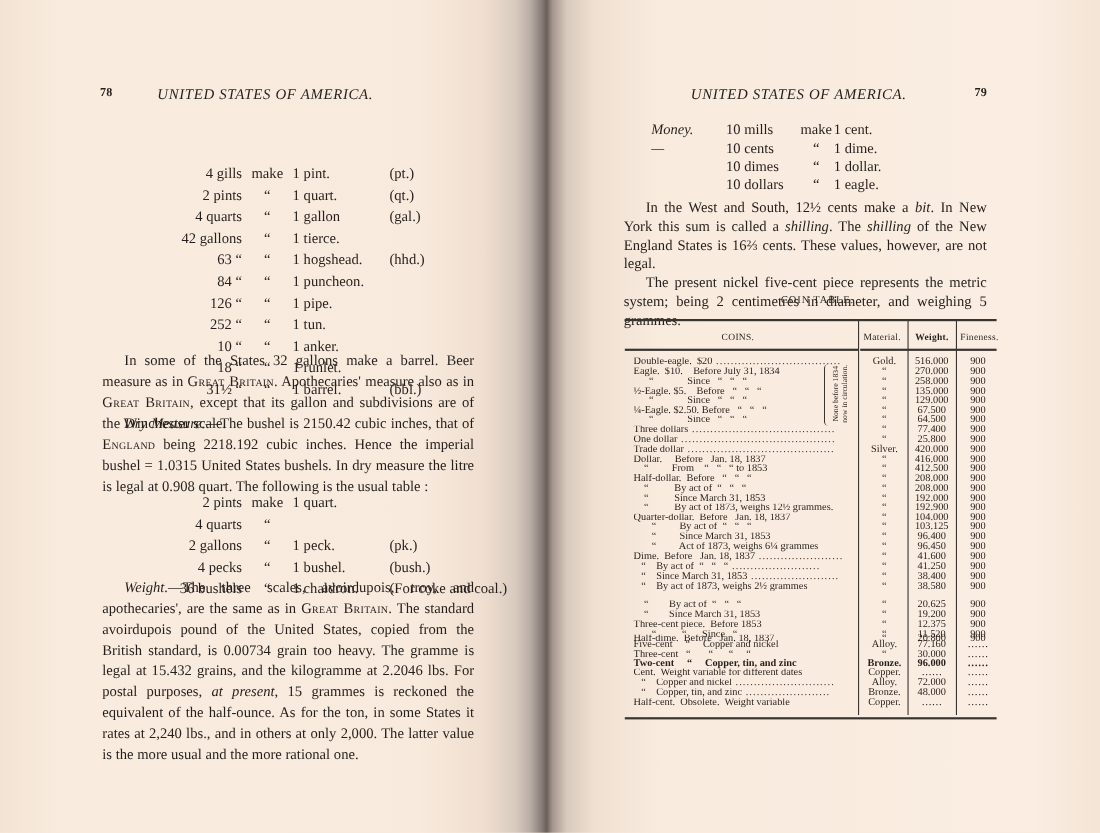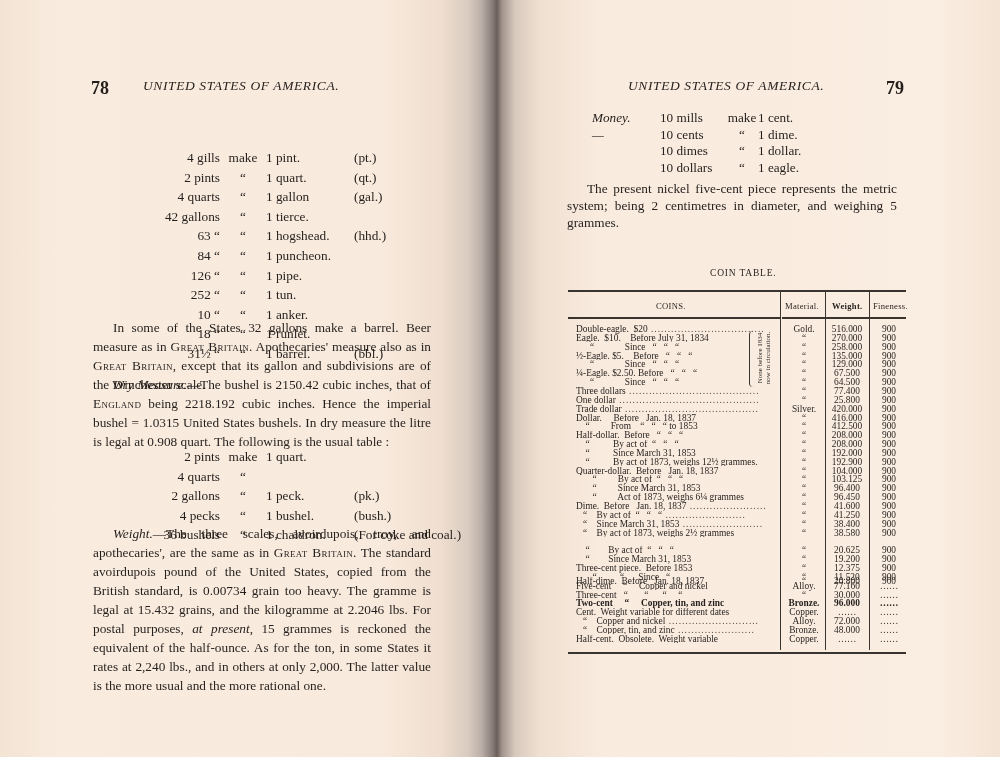--- a/index.html
+++ b/index.html
@@ -19,21 +19,21 @@
         #faede1 940px, #f4e4d6 1000px);
   }
   .page { position:absolute; top:0; height:757px; }
   .page.left { left:0; width:490px; }
   .page.right { left:500px; width:500px; }
 
   .running-head {
     position:absolute; top:78px; font-size:13.5px; letter-spacing:0.6px;
     font-style:italic; font-family:"Liberation Serif","DejaVu Serif",serif;
   }
-  .page-num { position:absolute; top:78px; font-size:18px; font-weight:bold; font-family:"Liberation Serif", serif; }
+  .page-num { position:absolute; top:78px; font-size:11px; font-weight:bold; font-family:"Liberation Serif", serif; }
 
   .body-text { position:absolute; font-family:"Liberation Serif", serif; font-size:13.3px; line-height:19px; text-align:justify; }
   .body-text p { margin:0; }
   .indent { text-indent:20px; }
   .sc { font-variant:small-caps; letter-spacing:0.3px; }
 
   .measure { position:absolute; font-family:"Liberation Serif", serif; font-size:13.3px; line-height:19.6px; }
   .measure .row { display:flex; white-space:nowrap; }
   .measure .c1 { text-align:right; }
   .measure .c2 { text-align:center; }
@@ -205,20 +205,21 @@
           </div>
           <div class="row">
             <span class="" style="width: 66px; display: inline-block;">10 dollars</span>
             <span class="c2" style="width: 32px; display: inline-block;">“</span>
             <span class="" style="width: 80px; display: inline-block;">1 eagle.</span>
           </div>
         </div>
     </div>
 
     <div class="body-text" style="left:67px; top:180px; width:330px; line-height:17px;">
+      <p class="indent"><span>In the West and South, 12½ cents make a </span><i>bit</i><span>. In New York this sum is called a </span><i>shilling</i><span>. The </span><i>shilling</i><span> of the New England States is 16⅔ cents. These values, however, are not legal.</span></p>
       <p class="indent">The present nickel five-cent piece represents the metric system; being 2 centimetres in diameter, and weighing 5 grammes.</p>
     </div>
   </div>
 
   <div class="coin-title">COIN TABLE.</div>
 
   <div class="coin-table" style="height:370px;">
     <div class="hr" style="left:0; top:1px; width:338px;"></div>
     <div class="hr" style="left:0; top:28px; width:212px;"></div>
     <div class="hr" style="left:214px; top:28px; width:124px;"></div>

